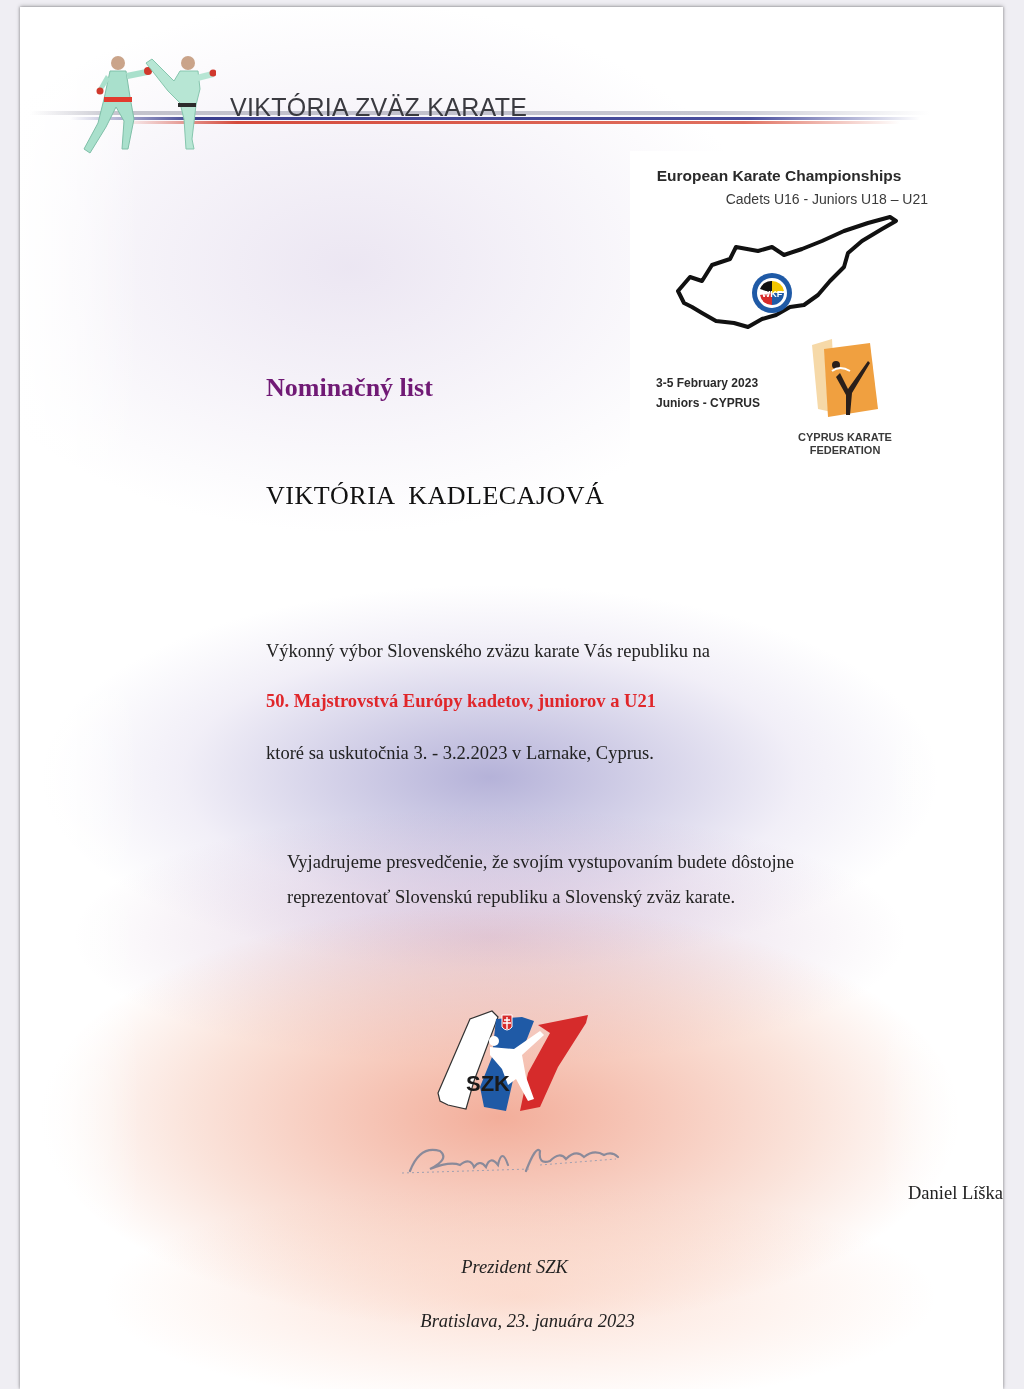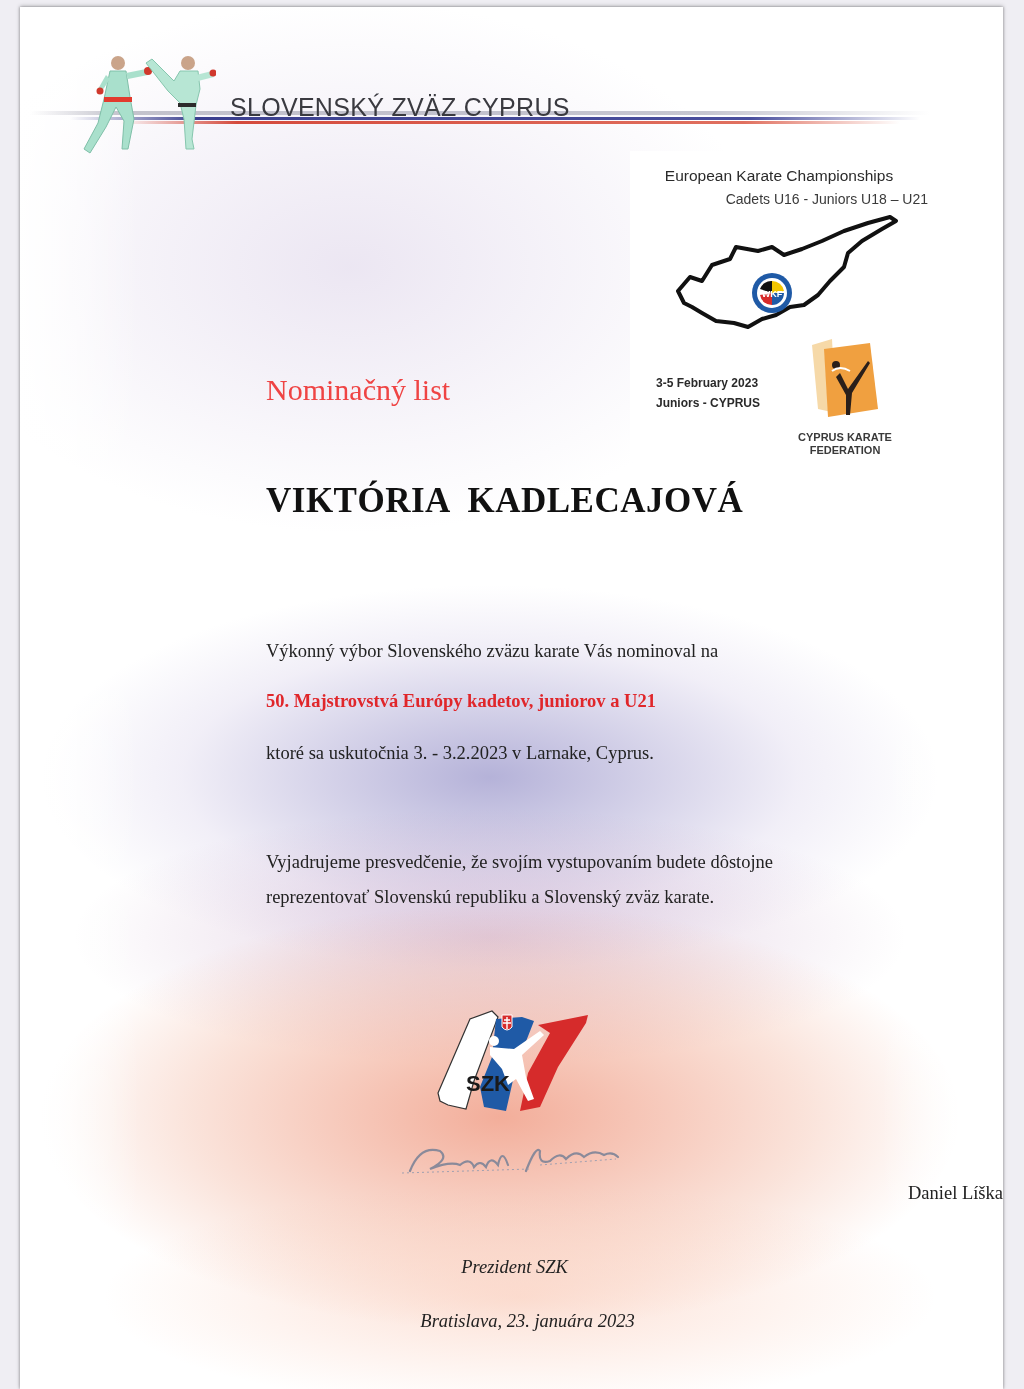--- a/index.html
+++ b/index.html
@@ -58,21 +58,21 @@
     }
 
     
     .champ-logo {
       position: absolute; left: 610px; top: 144px; width: 298px; height: 310px;
       background: #ffffff;
     }
     .champ-title {
       position: absolute; left: 0; top: 16px; width: 298px; text-align: center;
       font-family: "Liberation Sans", "DejaVu Sans", sans-serif;
-      font-weight: normal; font-size: 15.5px; color: #2a2a2a;
+      font-weight: bold; font-size: 15.5px; color: #2a2a2a;
     }
     .champ-sub {
       position: absolute; left: 0; top: 40px; width: 298px; text-align: right;
       font-family: "Liberation Sans", "DejaVu Sans", sans-serif;
       font-size: 14px; color: #3a3a3a;
     }
     .cyprus-map { position: absolute; left: 42px; top: 64px; width: 230px; height: 130px; }
     .champ-dates {
       position: absolute; left: 26px; top: 222px;
       font-family: "Liberation Sans", "DejaVu Sans", sans-serif;
@@ -81,35 +81,35 @@
     .ckf-emblem { position: absolute; left: 180px; top: 188px; width: 70px; height: 80px; }
     .ckf-name {
       position: absolute; left: 150px; top: 280px; width: 130px; text-align: center;
       font-family: "Liberation Sans", "DejaVu Sans", sans-serif;
       font-weight: bold; font-size: 11px; color: #3a3a3a; line-height: 13px;
     }
 
     
     .doc-title {
       position: absolute; left: 246px; top: 366px;
-      font-weight: normal; font-size: 30px; color: #ef4444;
+      font-weight: bold; font-size: 26px; color: #701a75;
     }
     .nominee {
       position: absolute; left: 246px; top: 474px;
-      font-weight: bold; font-size: 35px; color: #111; letter-spacing: 0.5px;
+      font-weight: normal; font-size: 26px; color: #111; letter-spacing: 0.5px;
       white-space: pre;
     }
     .para {
       position: absolute; left: 246px;
       font-size: 18.5px; color: #222;
     }
     .p1 { top: 634px; }
     .p2 { top: 684px; color: #e0262a; font-weight: bold; text-align: right; }
     .p3 { top: 736px; }
-    .p4 { top: 838px; width: 560px; line-height: 35px; }
+    .p4 { top: 838px; width: 560px; line-height: 35px; margin-left: 21px; }
 
     
     .szk-logo { position: absolute; left: 410px; top: 1000px; width: 165px; height: 110px; }
     .signature { position: absolute; left: 370px; top: 1124px; width: 230px; height: 50px; }
     .signer {
       position: absolute; left: 0; width: 983px; top: 1176px; text-align: right;
       font-size: 18.5px; color: #222; padding-left: 6px; box-sizing: border-box;
     }
     .signer-role {
       position: absolute; left: 0; width: 983px; top: 1218px; text-align: center;
@@ -145,21 +145,21 @@
       <circle cx="72" cy="22" r="4" fill="#d0382c"></circle>
       <path d="M30 26 L22 40 L26 42 L34 30 Z" fill="#a9e0cc"></path>
       <circle cx="24" cy="42" r="3.5" fill="#d0382c"></circle>
 
       <circle cx="112" cy="14" r="7" fill="#caa48a"></circle>
       <path d="M104 22 L122 22 L124 40 L120 56 L116 90 L118 100 L110 100 L108 70 L104 54 L92 42 L70 14 L76 10 L98 32 Z" fill="#b7e6d4" stroke="#86c6ae" stroke-width="1"></path>
       <rect x="102" y="54" width="18" height="4" fill="#2b2b2b"></rect>
       <path d="M120 26 L136 22 L138 28 L122 32 Z" fill="#b7e6d4"></path>
       <circle cx="137" cy="24" r="3.5" fill="#d0382c"></circle>
     </svg>
-    <div class="org-name">SLOVENSKÝ ZVÄZ CYPRUS</div>
+    <div class="org-name">VIKTÓRIA ZVÄZ KARATE</div>
   </div>
 
   <div class="champ-logo">
     <div class="champ-title">European Karate Championships</div>
     <div class="champ-sub">Cadets U16 - Juniors U18 – U21</div>
     <svg class="cyprus-map" viewBox="0 0 230 130">
       <path d="M6 76 L18 62 L30 66 L40 50 L58 44 L64 32 L86 36 L100 32 L112 40 L130 34 L150 26 L172 16 L196 8 L218 2 L224 6 L210 14 L190 26 L176 38 L172 52 L158 66 L146 80 L132 90 L118 92 L104 100 L90 104 L76 112 L62 108 L44 106 L30 98 L20 92 L12 88 Z" fill="#ffffff" stroke="#111" stroke-width="4" stroke-linejoin="round"></path>
       <circle cx="100" cy="78" r="20" fill="#1f5aa6"></circle>
       <circle cx="100" cy="78" r="15" fill="#ffffff"></circle>
       <path d="M88 74 A12 12 0 0 1 100 66 L100 78 Z" fill="#111"></path>
@@ -180,21 +180,21 @@
       <path d="M22 32 Q30 26 40 32" stroke="#ffffff" stroke-width="2" fill="none"></path>
     </svg>
     <div class="ckf-name">
       <div>CYPRUS KARATE</div>
       <div>FEDERATION</div>
     </div>
   </div>
 
   <div class="doc-title">Nominačný list</div>
   <div class="nominee">VIKTÓRIA  KADLECAJOVÁ</div>
-  <div class="para p1">Výkonný výbor Slovenského zväzu karate Vás nominoval na</div>
+  <div class="para p1">Výkonný výbor Slovenského zväzu karate Vás republiku na</div>
   <div class="para p2">50. Majstrovstvá Európy kadetov, juniorov a U21</div>
   <div class="para p3">ktoré sa uskutočnia 3. - 3.2.2023 v Larnake, Cyprus.</div>
   <div class="para p4">Vyjadrujeme presvedčenie, že svojím vystupovaním budete dôstojne reprezentovať Slovenskú republiku a Slovenský zväz karate.</div>
 
   <svg class="szk-logo" viewBox="0 0 165 110">
     <path d="M8 86 L40 12 L62 4 L68 10 L44 74 L36 102 L18 98 L10 94 Z" fill="#ffffff" stroke="#333" stroke-width="1.2"></path>
     <path d="M66 12 L92 10 L104 14 L86 60 L76 104 L54 100 L50 80 L62 50 Z" fill="#1f5aa6"></path>
     <path d="M108 18 L158 8 L156 16 L128 60 L110 100 L90 104 L98 66 L120 26 Z" fill="#d62b2b"></path>
     <path d="M72 8 L82 8 L82 20 Q77 26 72 20 Z" fill="#d62b2b" stroke="#ffffff" stroke-width="1"></path>
     <path d="M77 10 L77 22 M74 13 L80 13 M73 16 L81 16" stroke="#ffffff" stroke-width="1.4"></path>

